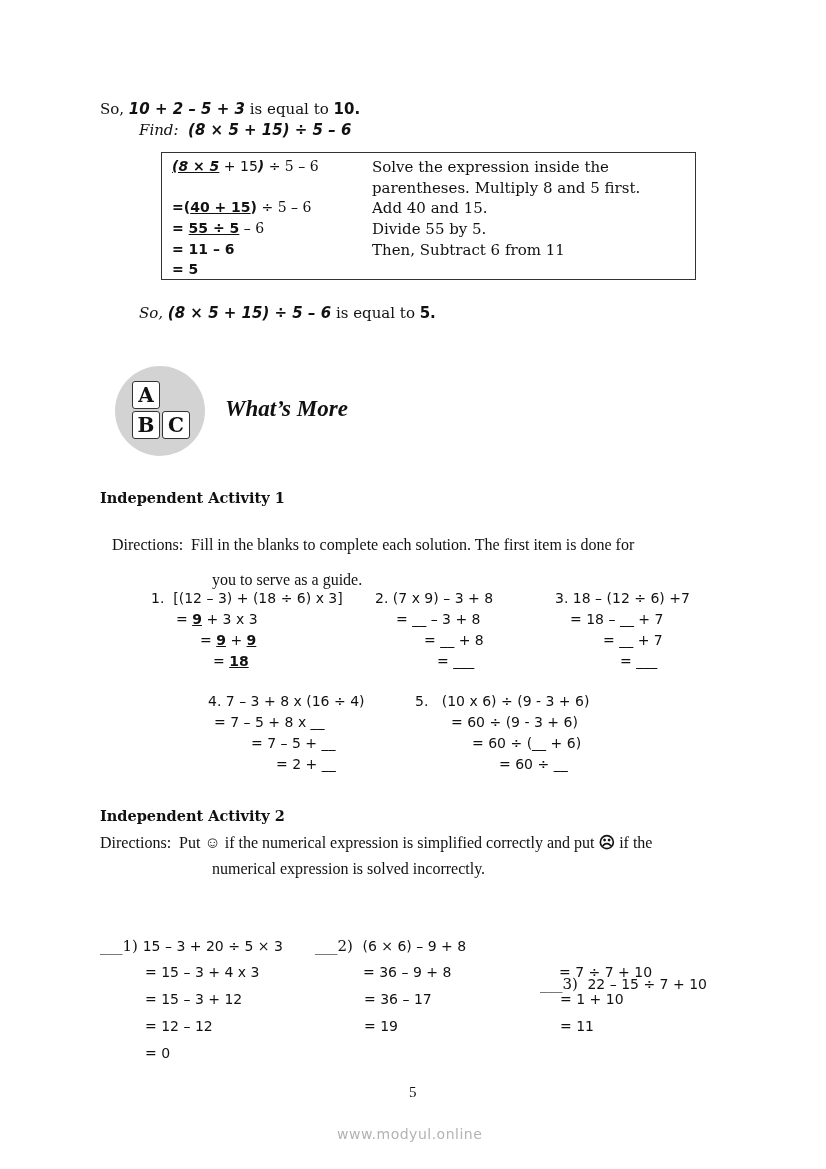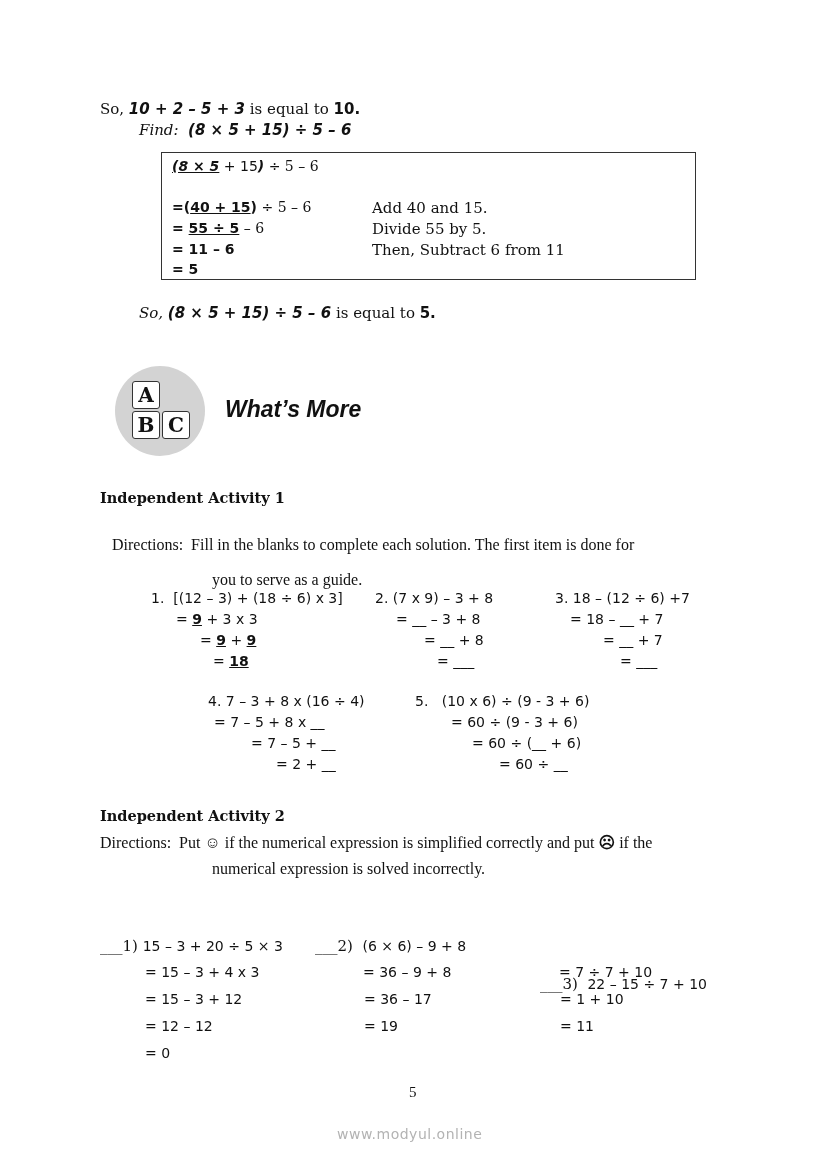--- a/index.html
+++ b/index.html
@@ -26,21 +26,21 @@
     border-radius: 50%; background: #d3d3d3;
   }
   .block {
     position: absolute; width: 26px; height: 26px; background: #fff;
     border: 1.5px solid #333; border-radius: 3px;
     font-family: "DejaVu Serif", serif; font-weight: bold; font-size: 20px;
     text-align: center; line-height: 26px; color: #111;
   }
   .section-title {
     position: absolute; left: 225px; top: 396px;
-    font-family: Liberation Sans, sans-serif; font-weight: bold; font-style: italic; font-size: 23px;
+    font-family: Liberation Serif, serif; font-weight: bold; font-style: italic; font-size: 23px;
   }
   .heading { font-family: "DejaVu Serif", serif; font-weight: bold; font-size: 14.5px; }
   .directions { font-family: "Liberation Serif", serif; font-size: 16px; }
   .page-number { font-family: "Liberation Serif", serif; font-size: 15px; }
   .watermark { font-family: "DejaVu Sans", sans-serif; font-size: 14px; color: #b3b3b3; letter-spacing: 0.5px; }
   .math { font-family: "DejaVu Sans", sans-serif; font-size: 14px; }
 </style>
 </head>
 <body>
 
@@ -49,20 +49,22 @@
 </div>
 <div class="abs serif" style="left:100px; top:121px; font-size:15px;">
   <span class="ital">Find:</span>&nbsp;&nbsp;<span class="bi">(8 × 5 + 15) ÷ 5 – 6</span>
 </div>
 
 <div class="solution-box">
 
   <div class="box-line" style="left:10px; top:5px;">
     <span class="bi u">(8 × 5</span><span class="bs" style="font-weight:normal;"> + 15</span><span class="bi">)</span><span class="serif"> ÷ 5 – 6</span>
   </div>
+  <div class="box-line serif" style="left:210px; top:5px; font-size:15px;">Solve the expression inside the</div>
+  <div class="box-line serif" style="left:210px; top:26px; font-size:15px;">parentheses. Multiply 8 and 5 first.</div>
 
   <div class="box-line" style="left:10px; top:46px;">
     <span class="bs">=(</span><span class="bs u">40 + 15</span><span class="bs">)</span><span class="serif"> ÷ 5 – 6</span>
   </div>
   <div class="box-line serif" style="left:210px; top:46px; font-size:15px;">Add 40 and 15.</div>
 
   <div class="box-line" style="left:10px; top:67px;">
     <span class="bs">= </span><span class="bs u">55 ÷ 5</span><span class="serif"> – 6</span>
   </div>
   <div class="box-line serif" style="left:210px; top:67px; font-size:15px;">Divide 55 by 5.</div>

